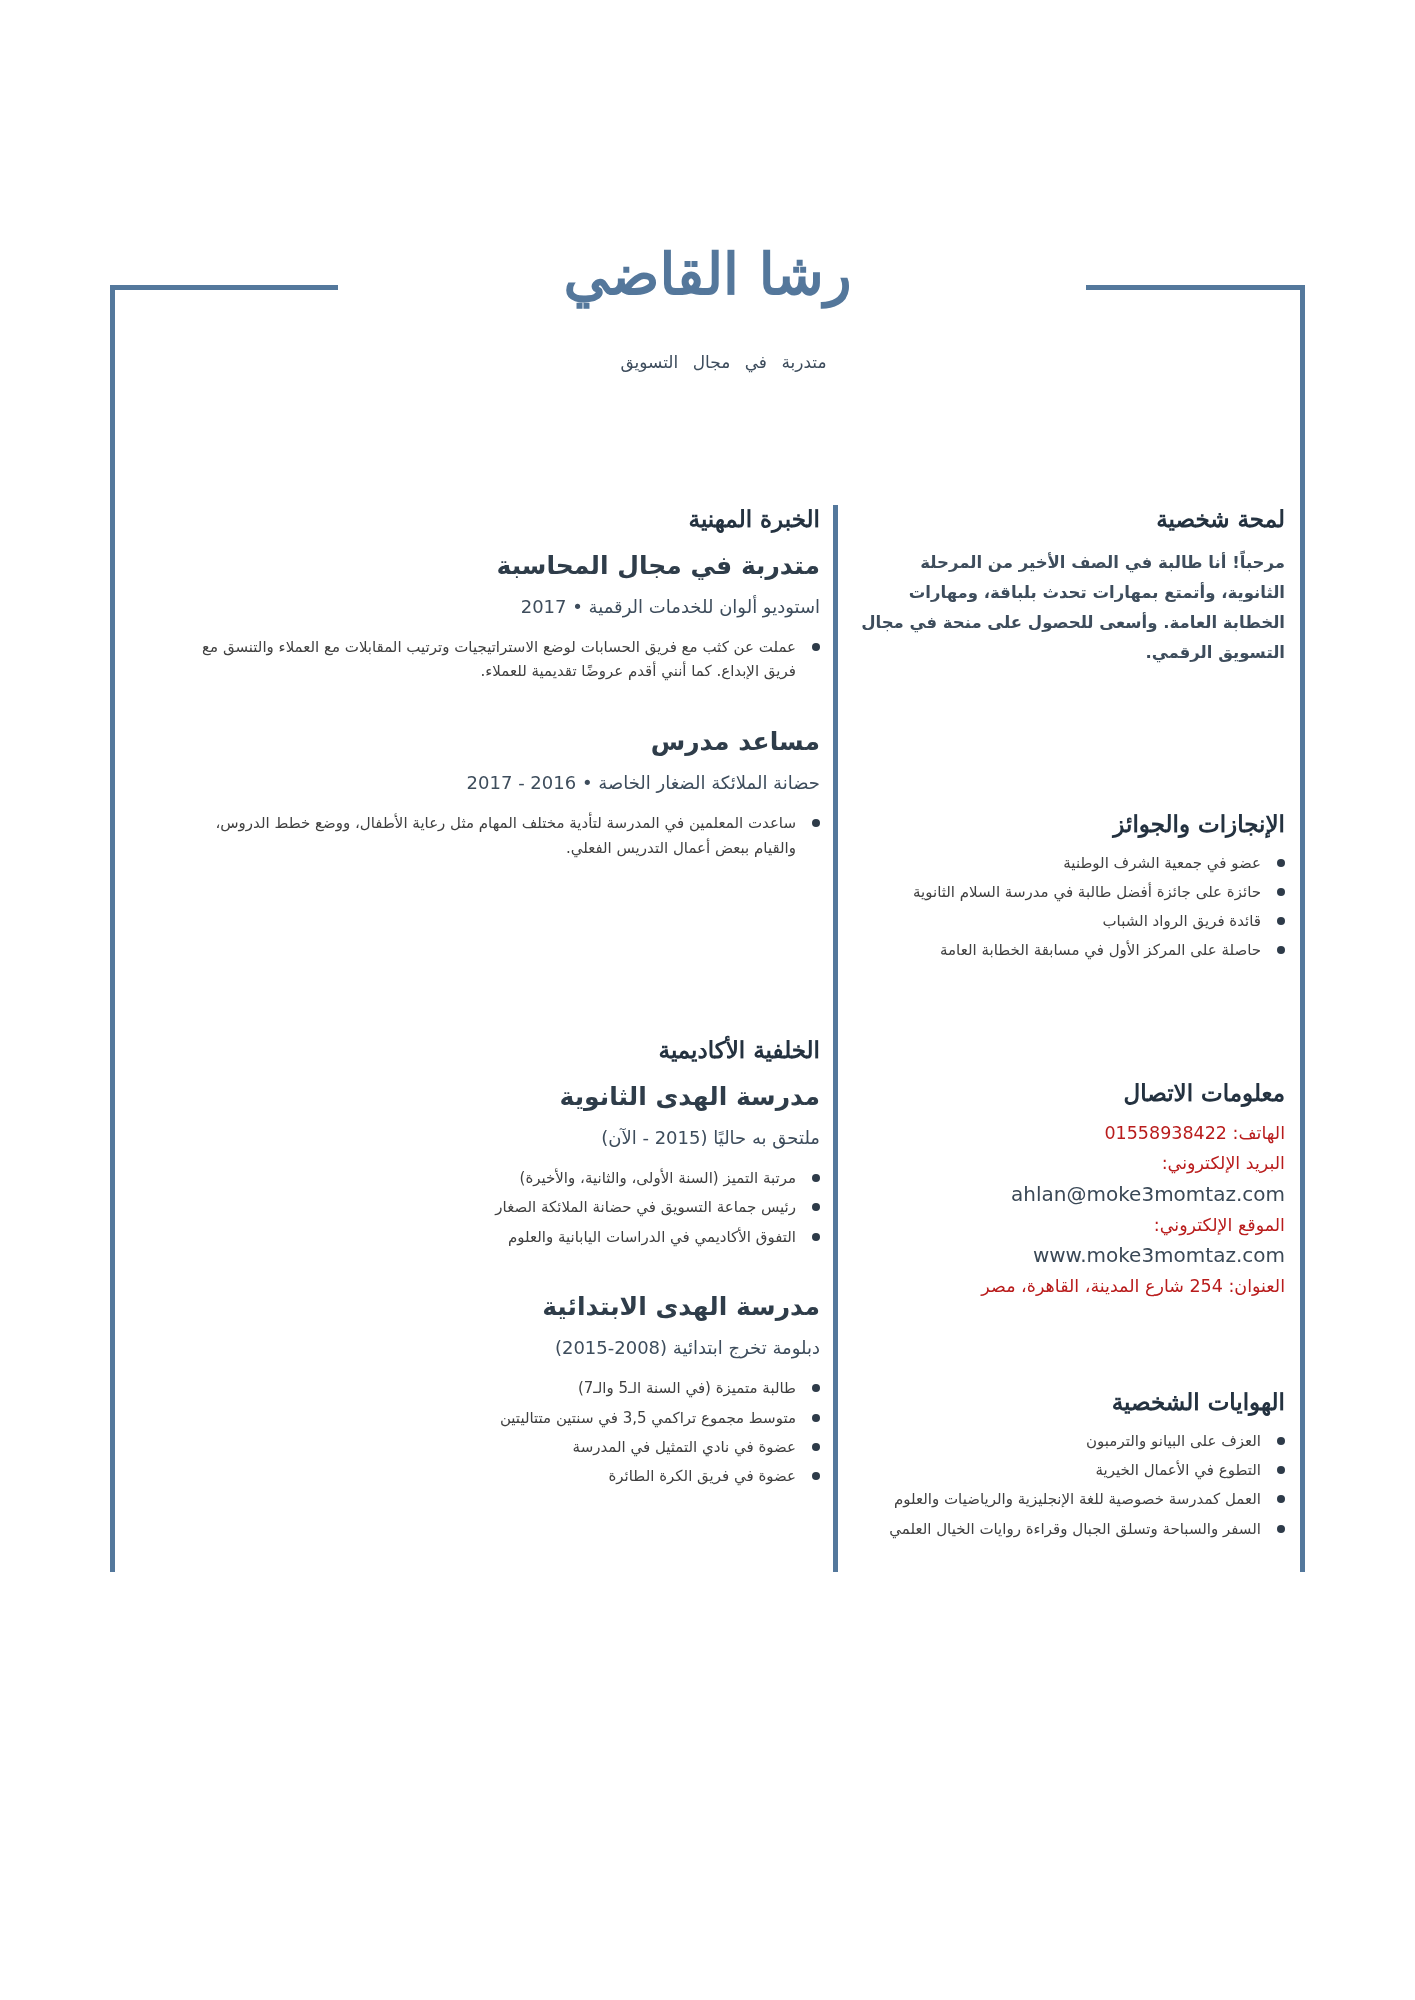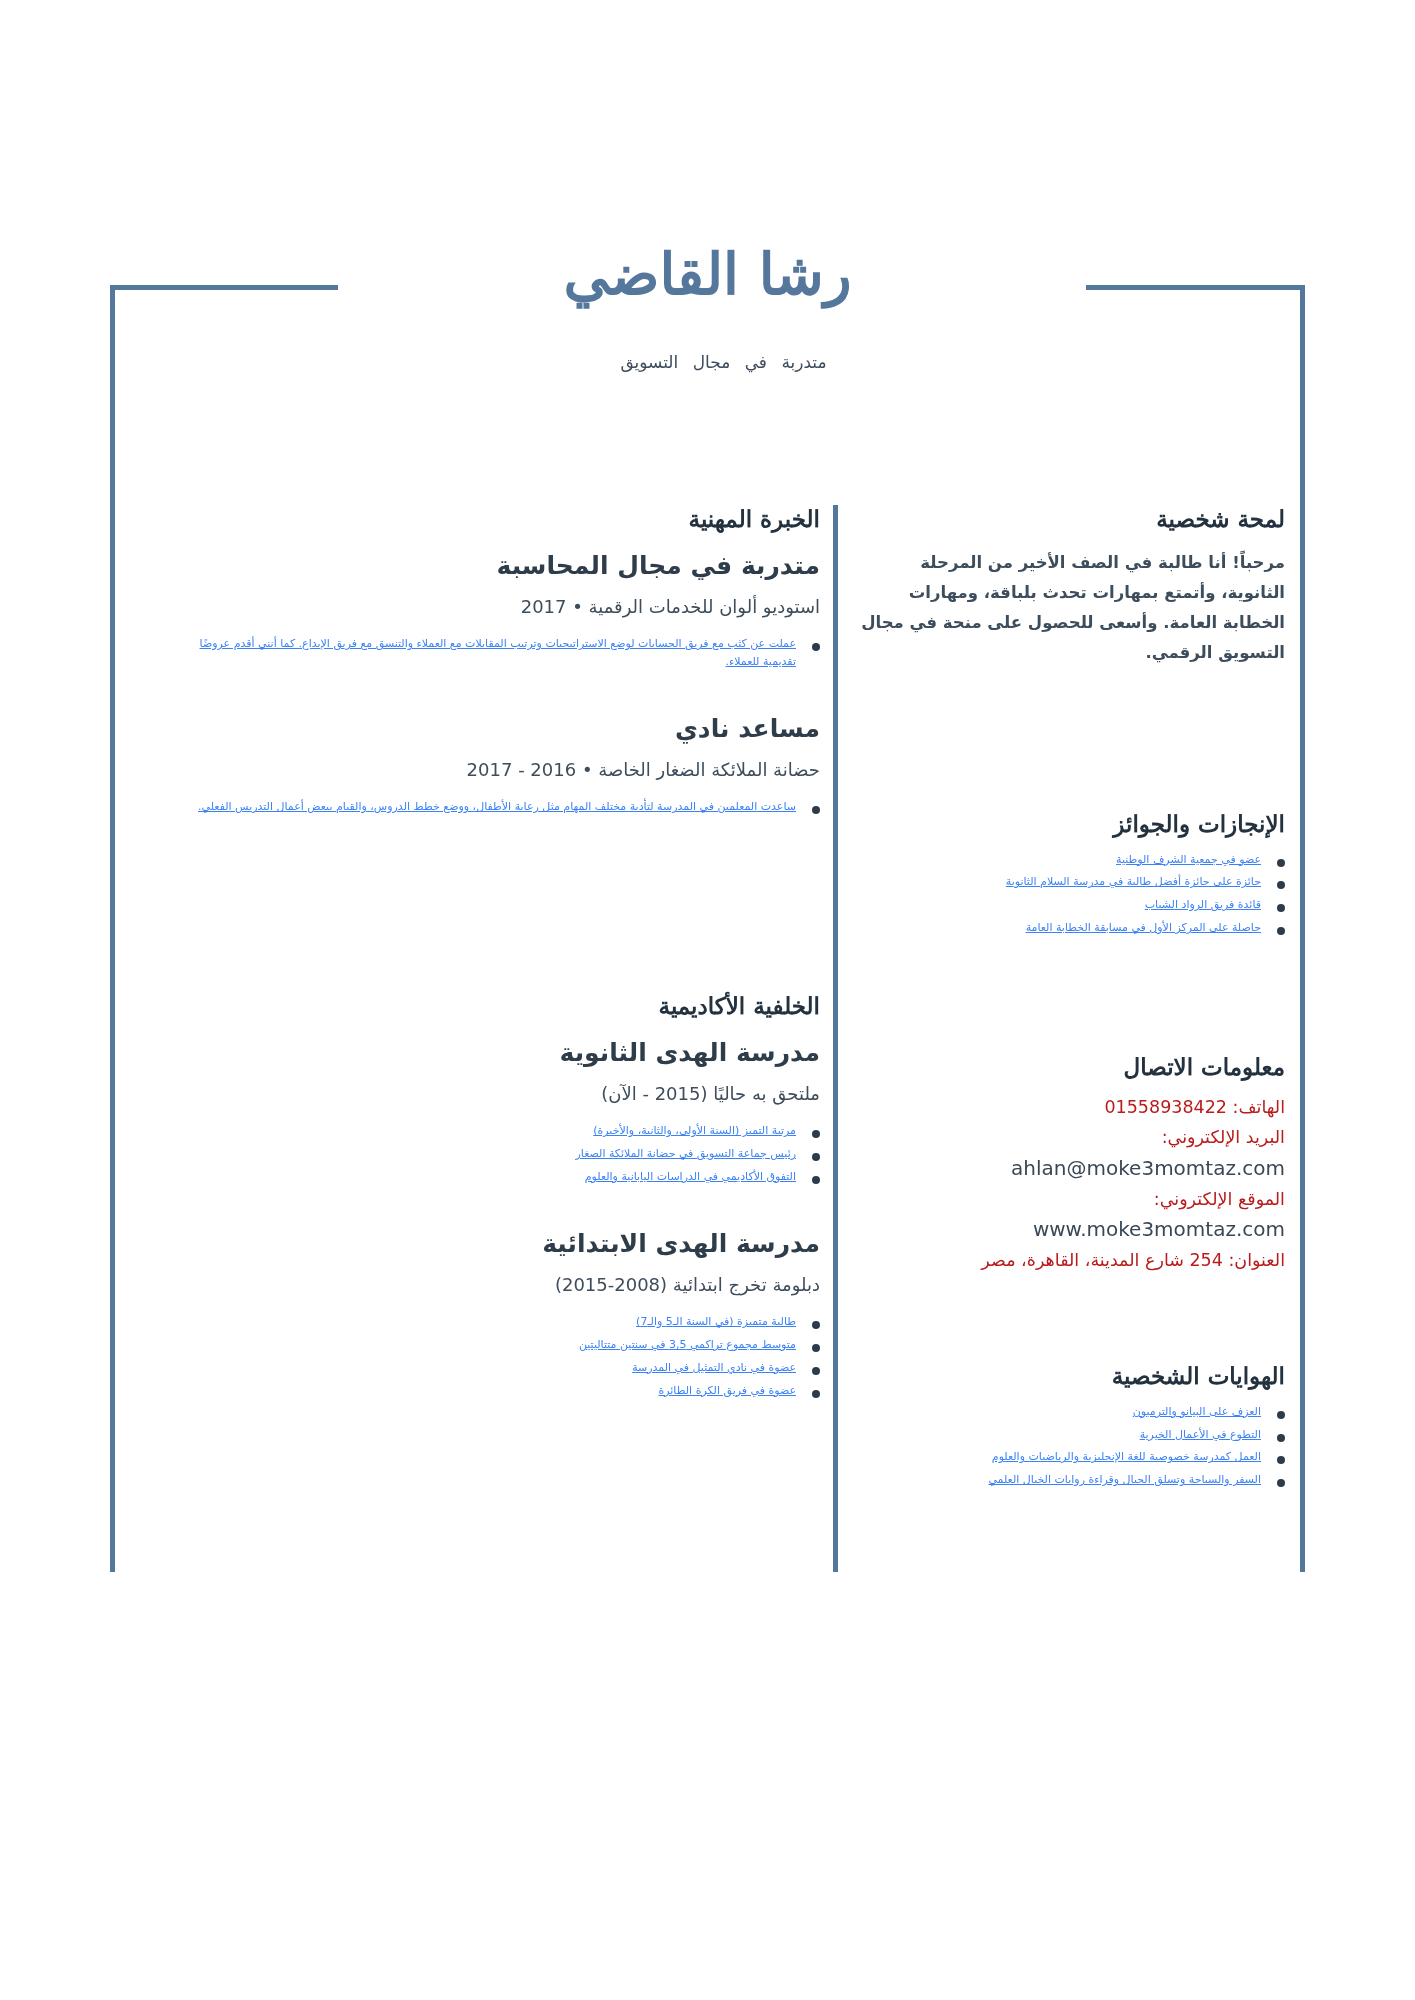--- a/index.html
+++ b/index.html
@@ -38,21 +38,21 @@
 
   h2.sec {
     font-family:"DejaVu Serif", serif; font-weight:bold;
     font-size:23px; line-height:1.25; color:#243240;
   }
   .about-text { margin-top:14px; font-size:16.5px; line-height:1.82; color:#3e4d5c;font-weight:bold; }
 
   .blist { margin-top:12px; list-style:none; }
   .blist li { display:flex; direction:rtl; align-items:flex-start; margin-bottom:5px; }
   .dot { flex:0 0 auto; width:8px; height:8px; border-radius:50%; background:#2e3b49; margin-top:8px; margin-left:16px; }
-  .blist .btxt { font-size:11px; line-height:1.62; color:#3b82f6;text-decoration:underline; }
+  .blist .btxt { font-size:15px; line-height:1.62; color:#404040; }
 
   .mt-achv { margin-top:142px; }
   .mt-contact { margin-top:116px; }
   .mt-hobby { margin-top:86px; }
   .mt-edu { margin-top:176px; }
 
   .contact-lines { margin-top:10px; }
   .contact-line { font-size:17.5px; line-height:1.75; color:#b91c1c; }
   .contact-line.latin { font-size:20px; line-height:1.55; color:#3a4856; }
 
@@ -146,21 +146,21 @@
       <div class="job-meta">استوديو ألوان للخدمات الرقمية • 2017</div>
       <ul class="blist job-bullets">
         <li>
             <span class="dot"></span>
             <span class="btxt">عملت عن كثب مع فريق الحسابات لوضع الاستراتيجيات وترتيب المقابلات مع العملاء والتنسق مع فريق الإبداع. كما أنني أقدم عروضًا تقديمية للعملاء.</span>
           </li>
       </ul>
     </div>
 
     <div class="gap-job">
-      <div class="job-title">مساعد نادي</div>
+      <div class="job-title">مساعد مدرس</div>
       <div class="job-meta">حضانة الملائكة الضغار الخاصة • 2016 - 2017</div>
       <ul class="blist job-bullets">
         <li>
             <span class="dot"></span>
             <span class="btxt">ساعدت المعلمين في المدرسة لتأدية مختلف المهام مثل رعاية الأطفال، ووضع خطط الدروس، والقيام ببعض أعمال التدريس الفعلي.</span>
           </li>
       </ul>
     </div>
 
     <h2 class="sec mt-edu">الخلفية الأكاديمية</h2>

